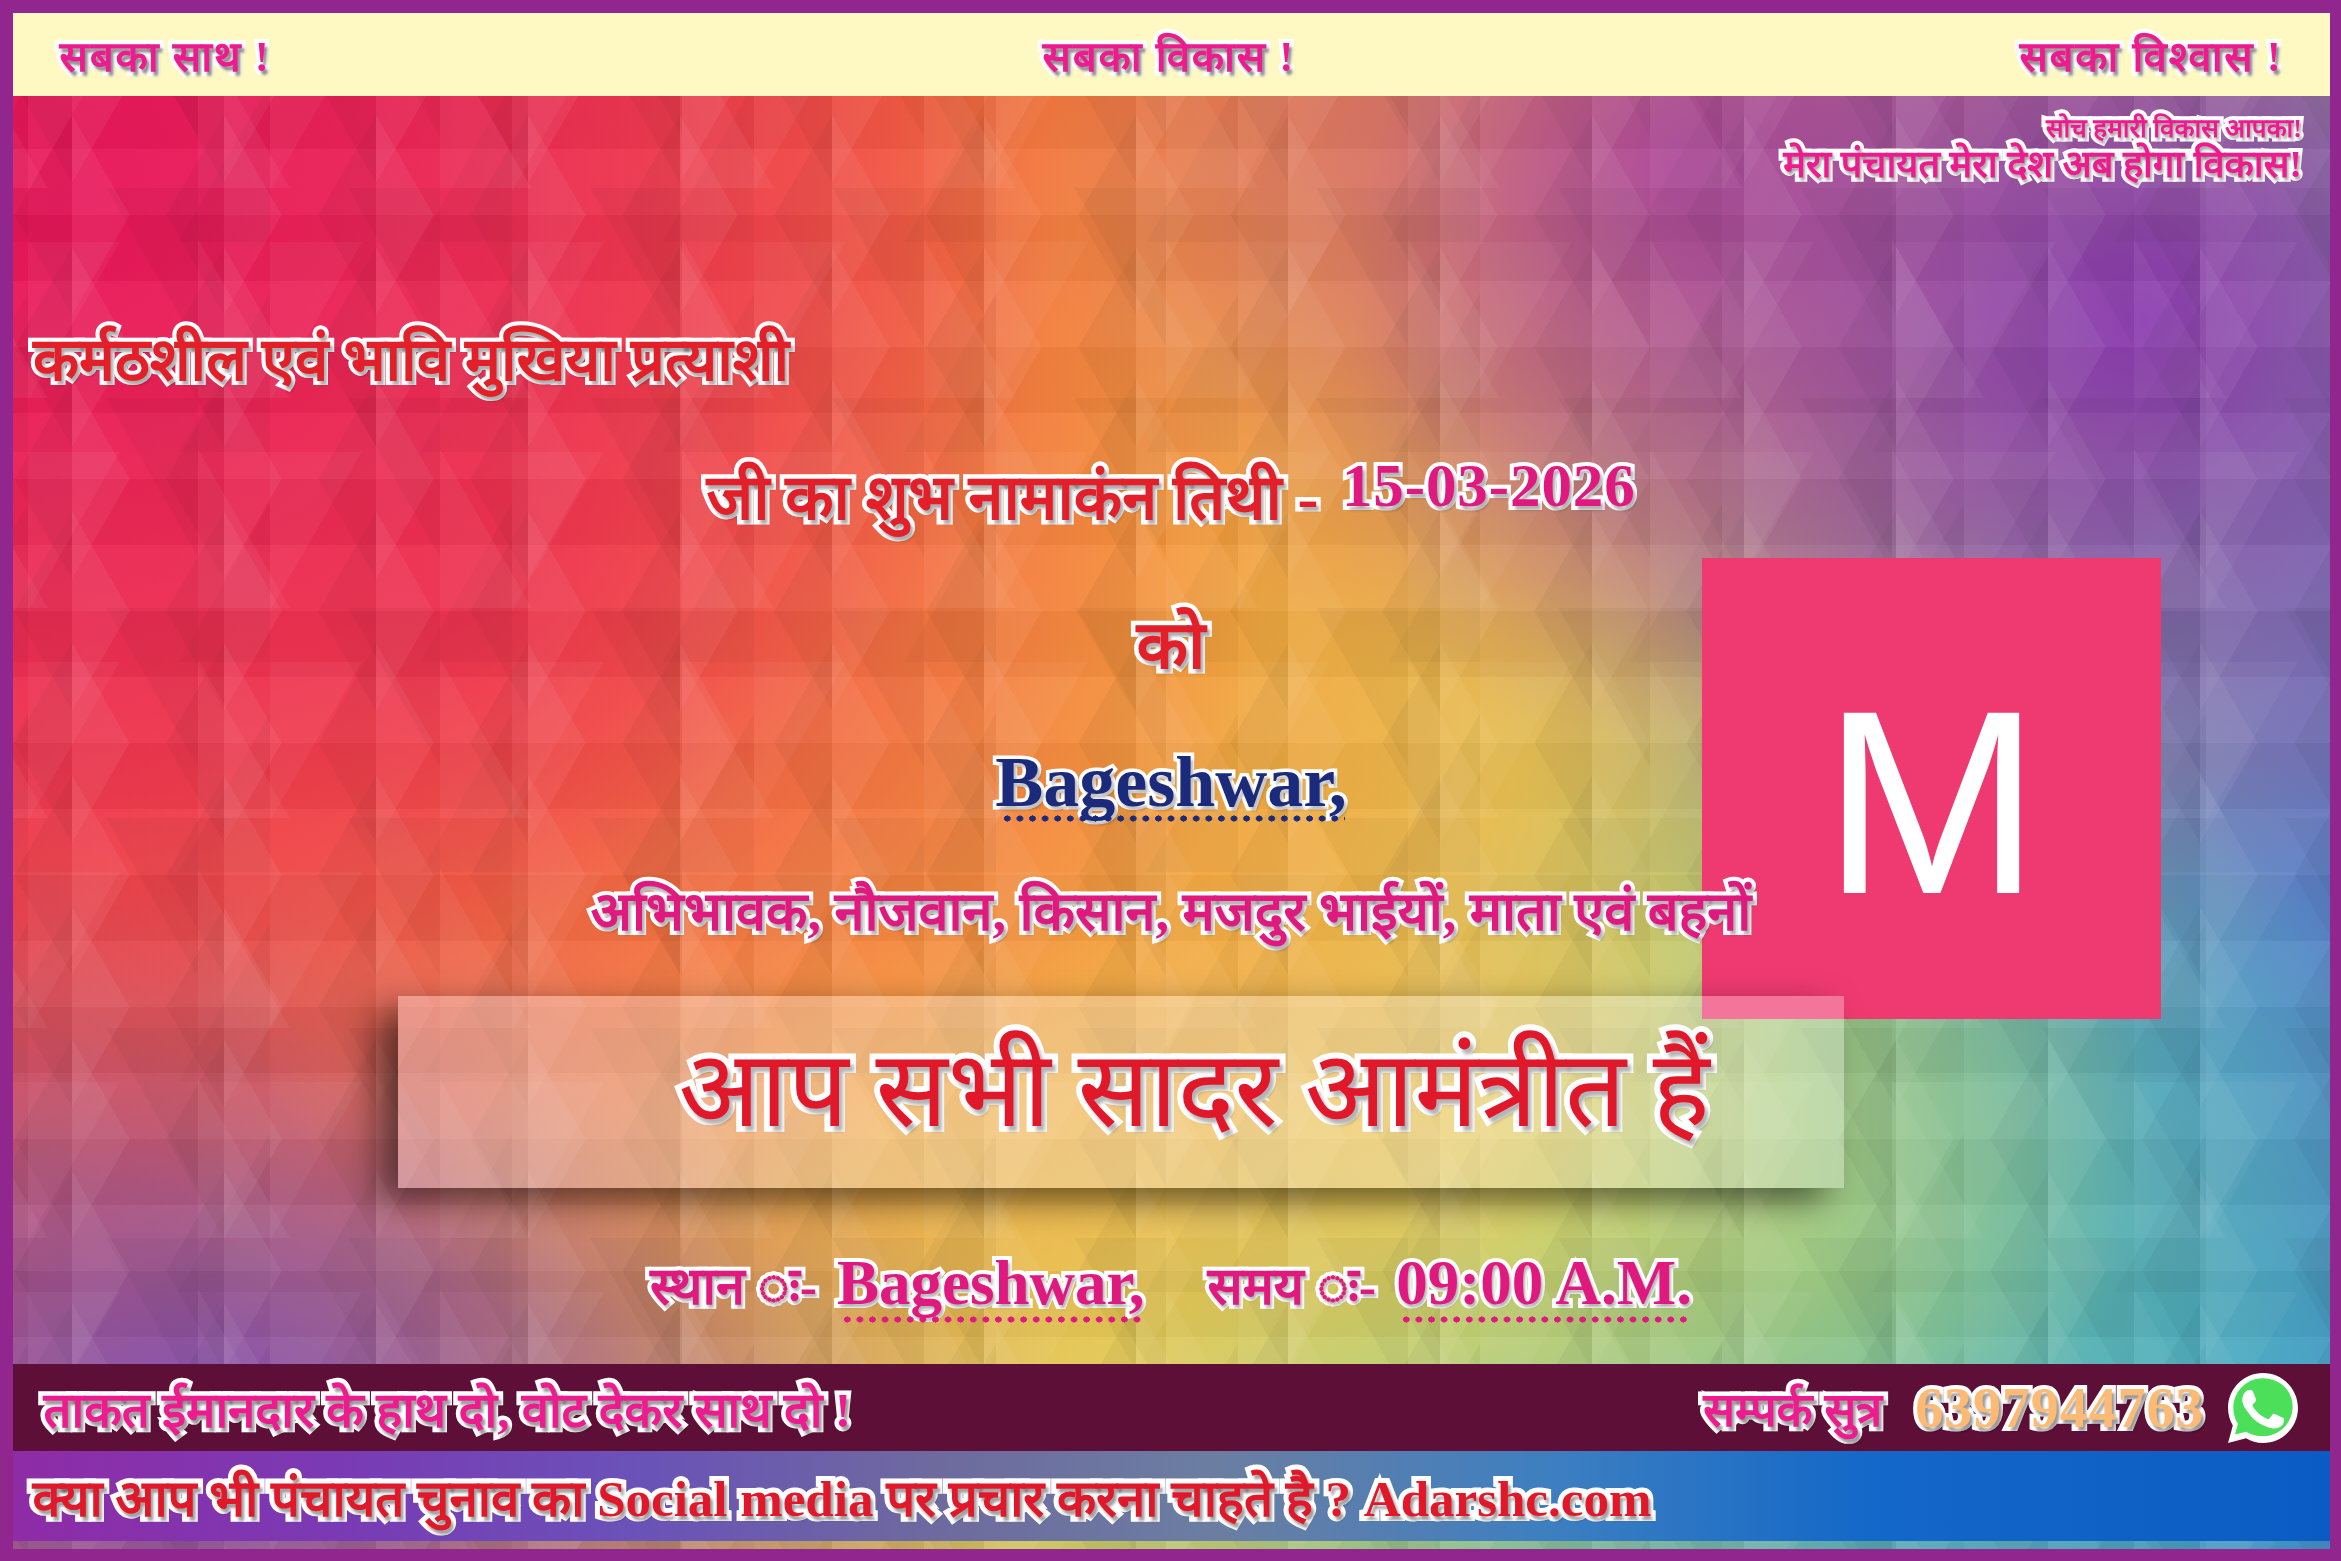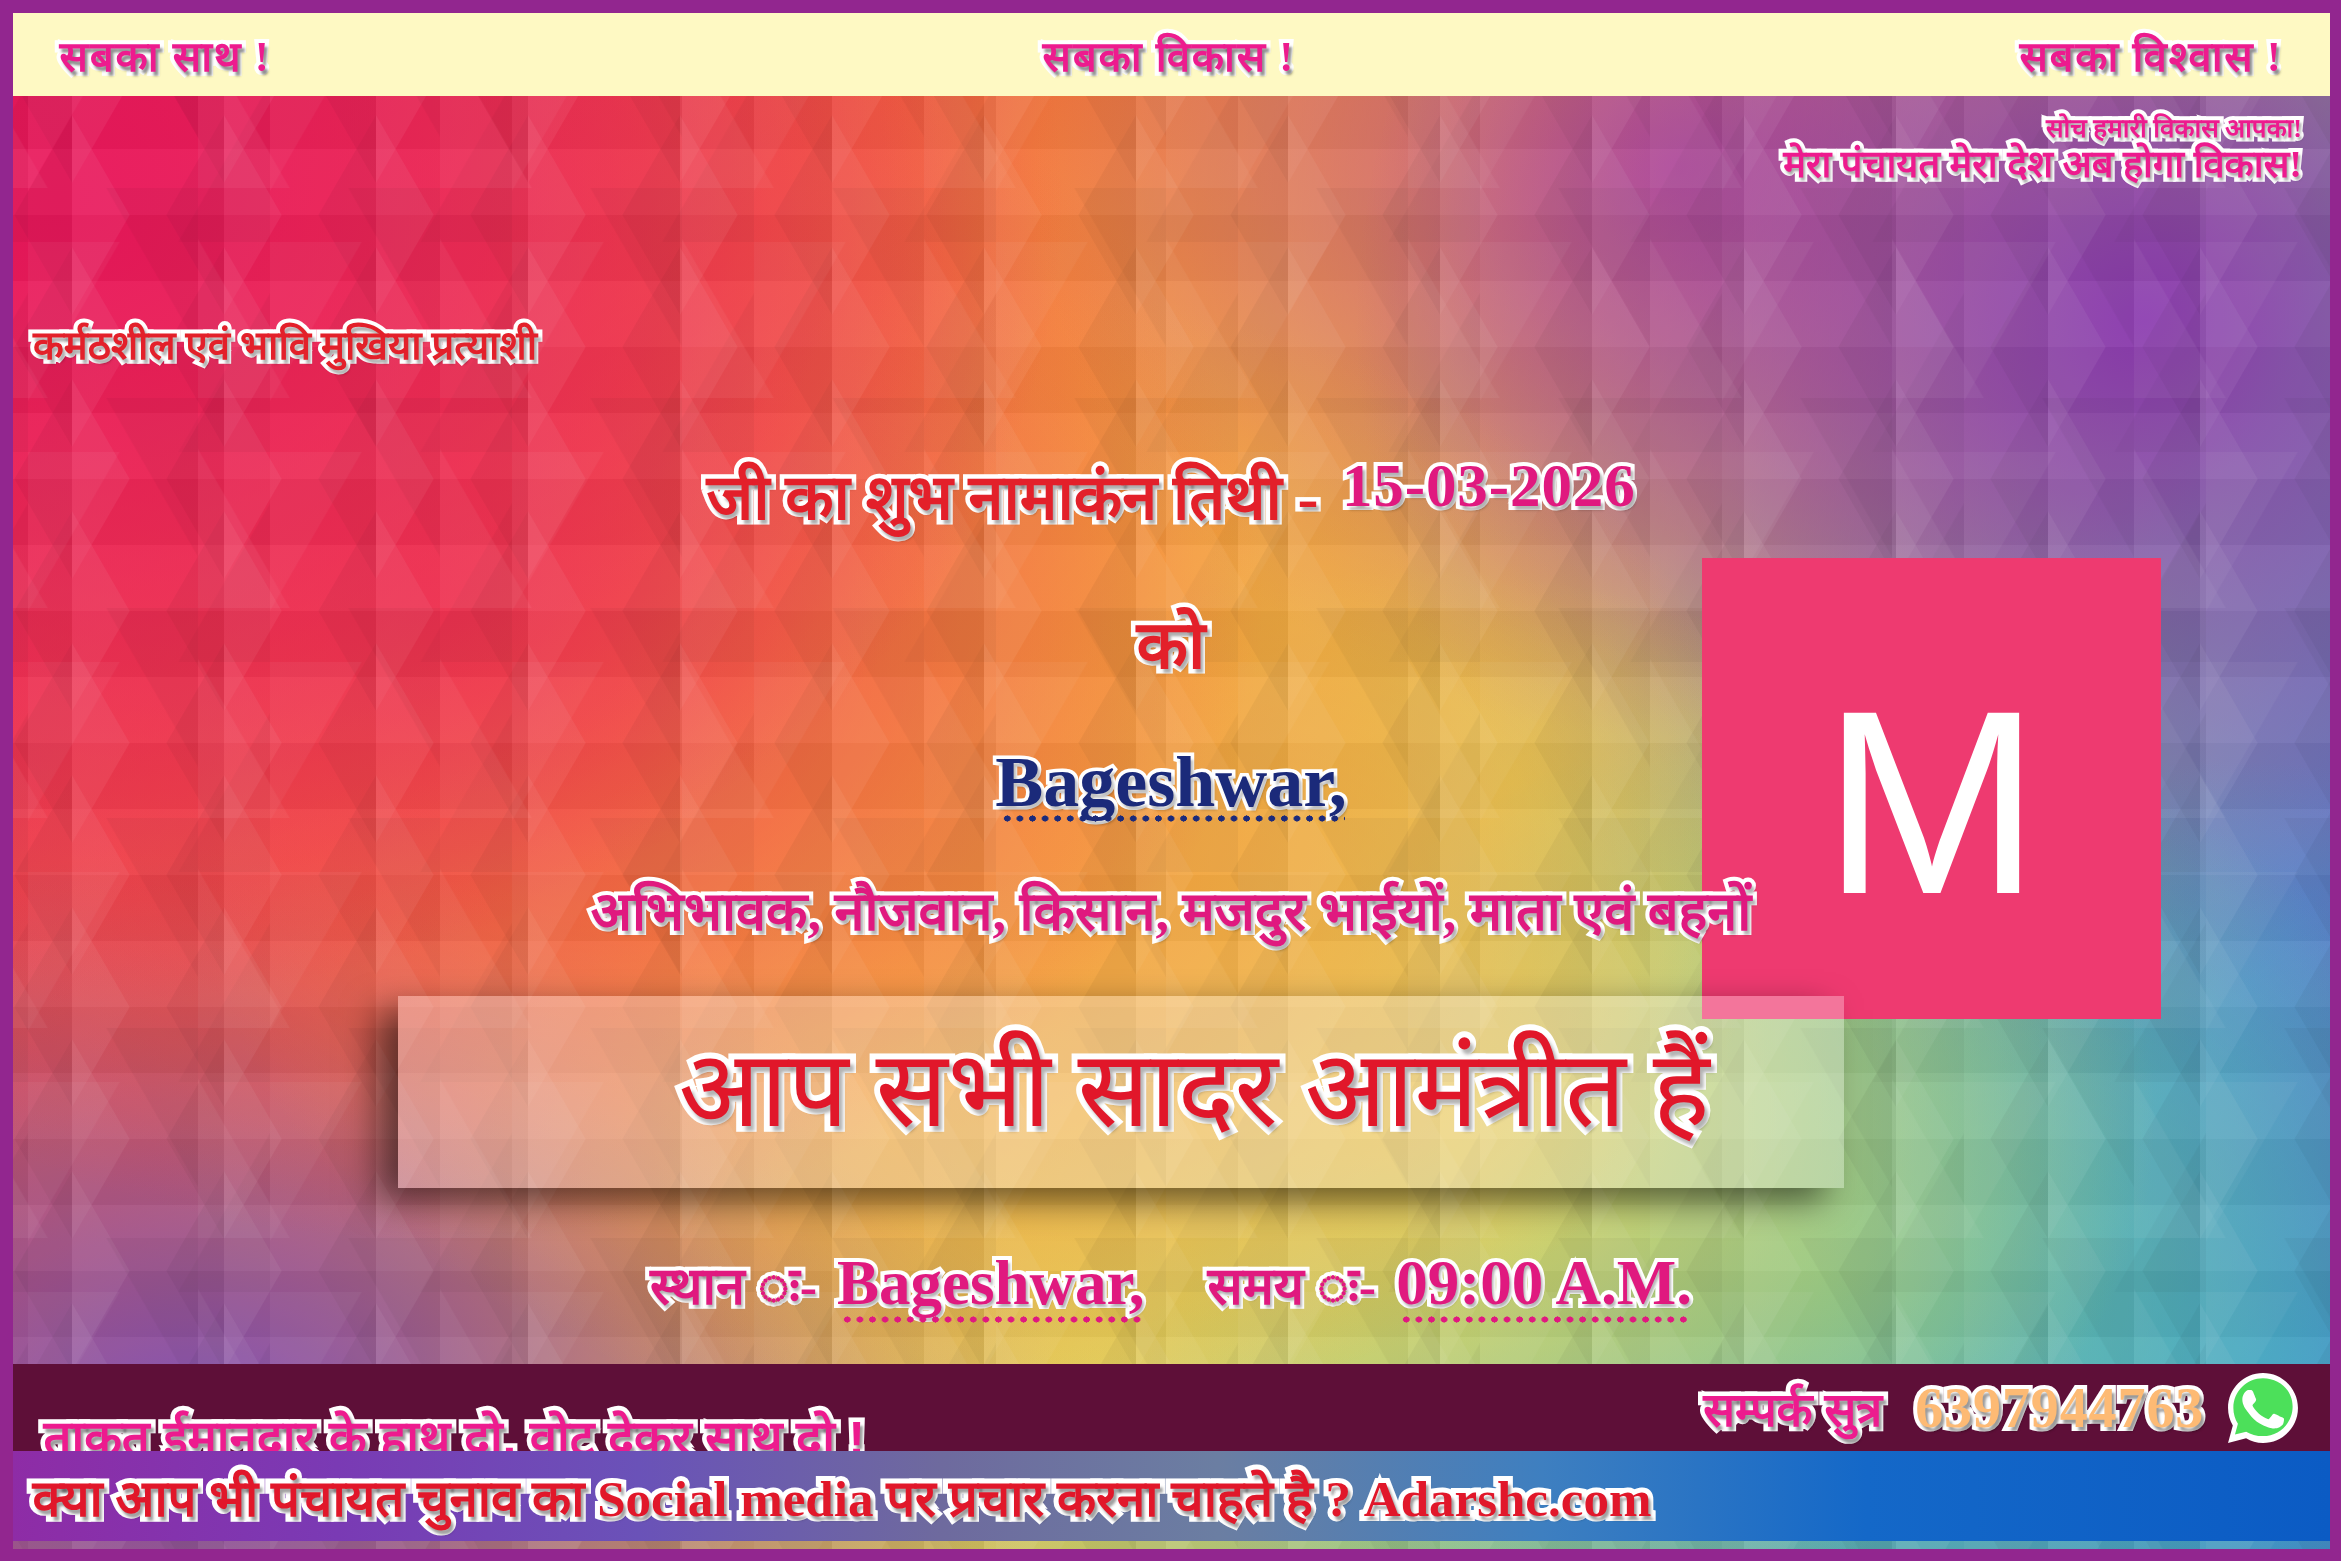--- a/index.html
+++ b/index.html
@@ -118,21 +118,21 @@
     paint-order: stroke fill;
     text-shadow: 4.5px 5.4px 3.6px rgba(0,0,0,.35);
     white-space: nowrap;
     z-index: 5;
   }
   .cand-role {
     position: absolute;
     left: 33px; top: 316px;
     font-family: "Liberation Serif", "DejaVu Serif", serif;
     font-weight: bold;
-    font-size: 40px;
+    font-size: 60px;
     color: #E3202A;
     -webkit-text-stroke: 8.1px #FFFFFF;
     paint-order: stroke fill;
     text-shadow: 2.7px 3.6px 2.7px rgba(0,0,0,.32);
     white-space: nowrap;
     z-index: 5;
   }
 
   
   .date-row {
@@ -332,29 +332,28 @@
     position: absolute;
     left: 12.6px; bottom: 110px;
     width: 2317px; height: 87px;
     background: #5E0F38;
     z-index: 6;
   }
   .appeal-text {
     position: absolute;
     left: 31px; top: 50%;
     transform: translateY(-50%);
-    font-family: Liberation Sans, sans-serif;
+    font-family: Liberation Serif, serif;
     font-weight: bold;
     font-size: 49px;
     color: #ED1B8E;
     -webkit-text-stroke: 9px #FFFFFF;
     paint-order: stroke fill;
     text-shadow: 2.7px 3.6px 2.7px rgba(0,0,0,.4);
     white-space: nowrap;
-    margin-top: 28px;
   }
   .contact-wrap {
     position: absolute;
     right: 29px; top: 50%;
     transform: translateY(-50%);
     display: flex;
     align-items: center;
     gap: 33px;
   }
   .contact-label {

